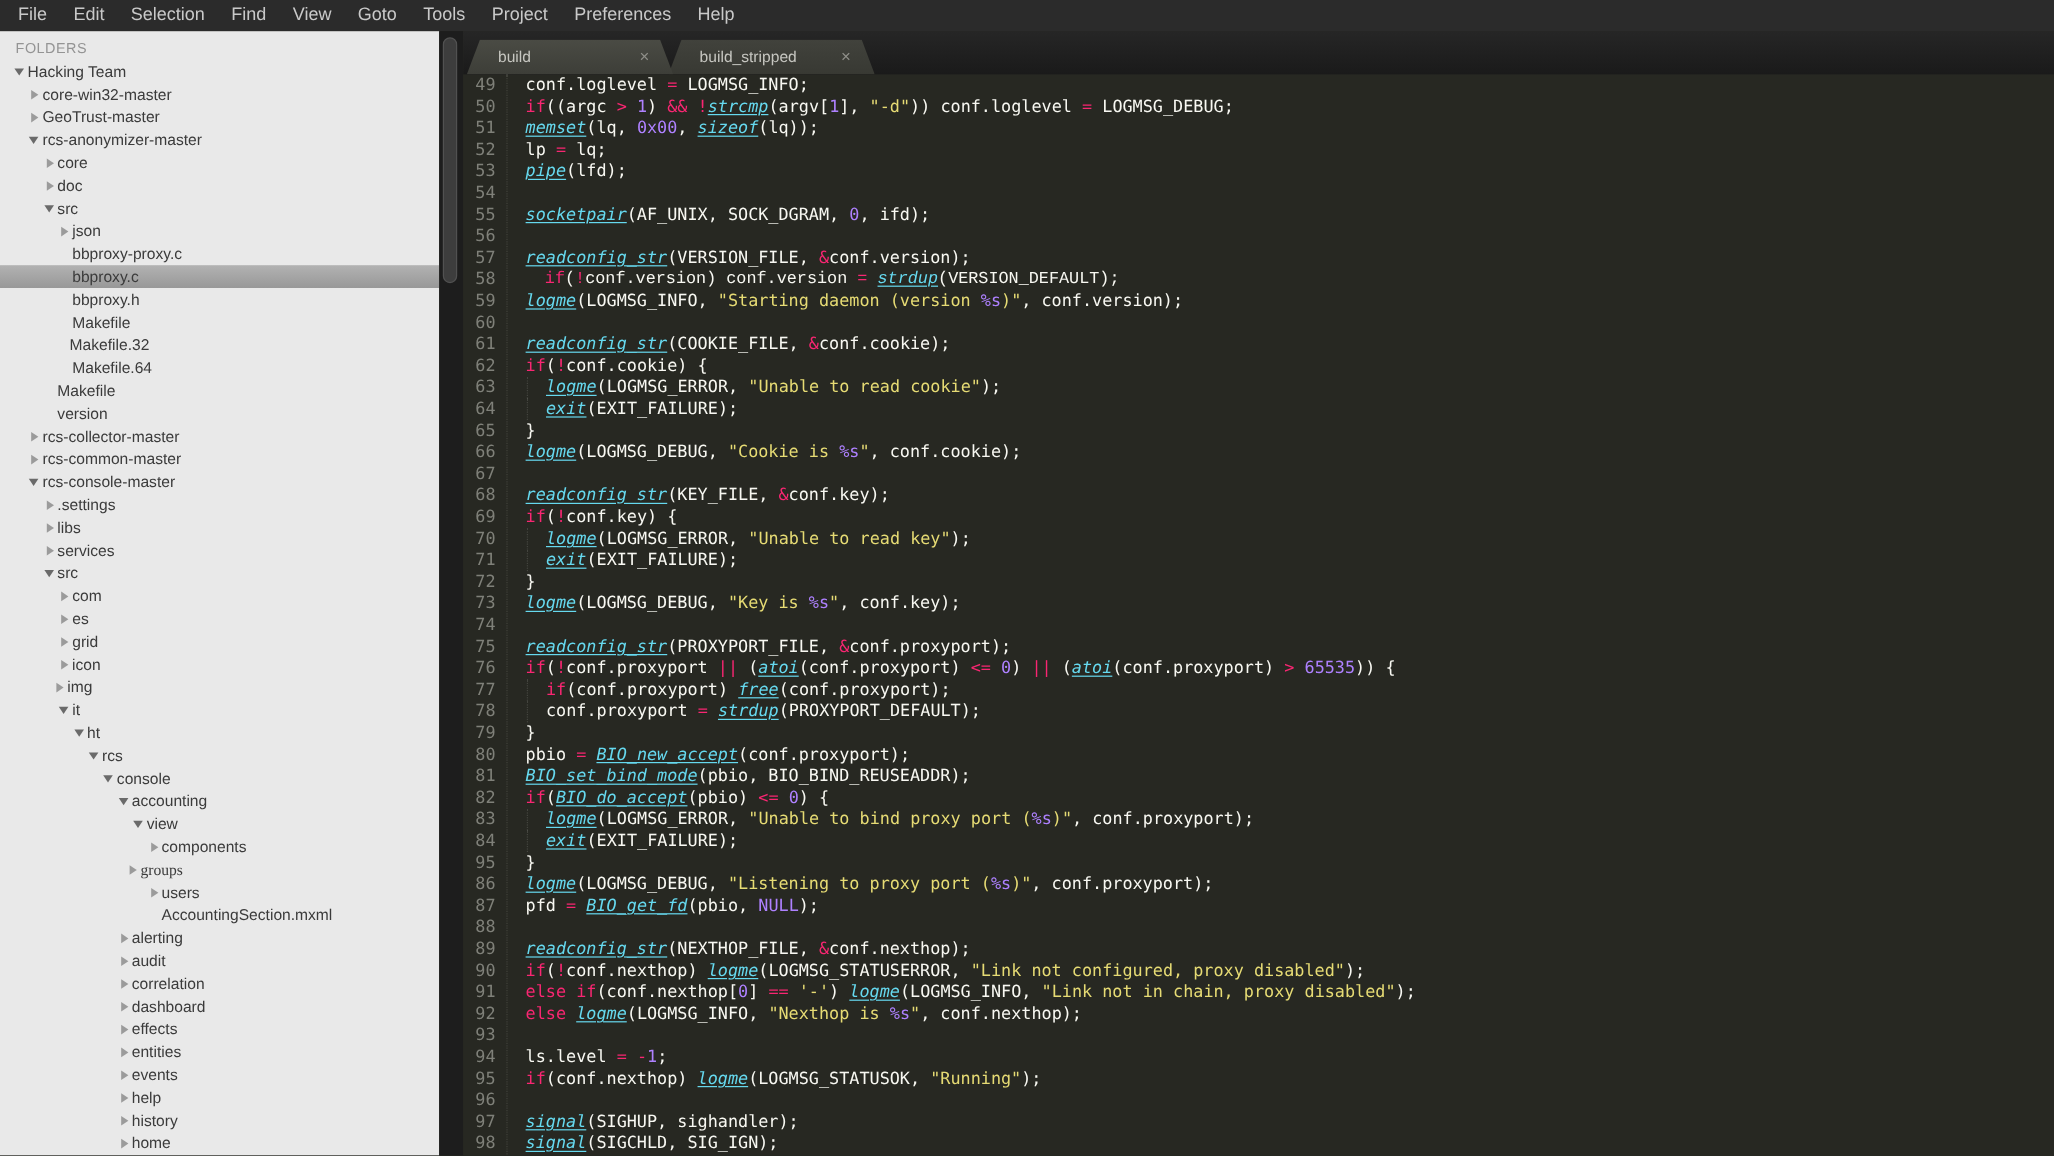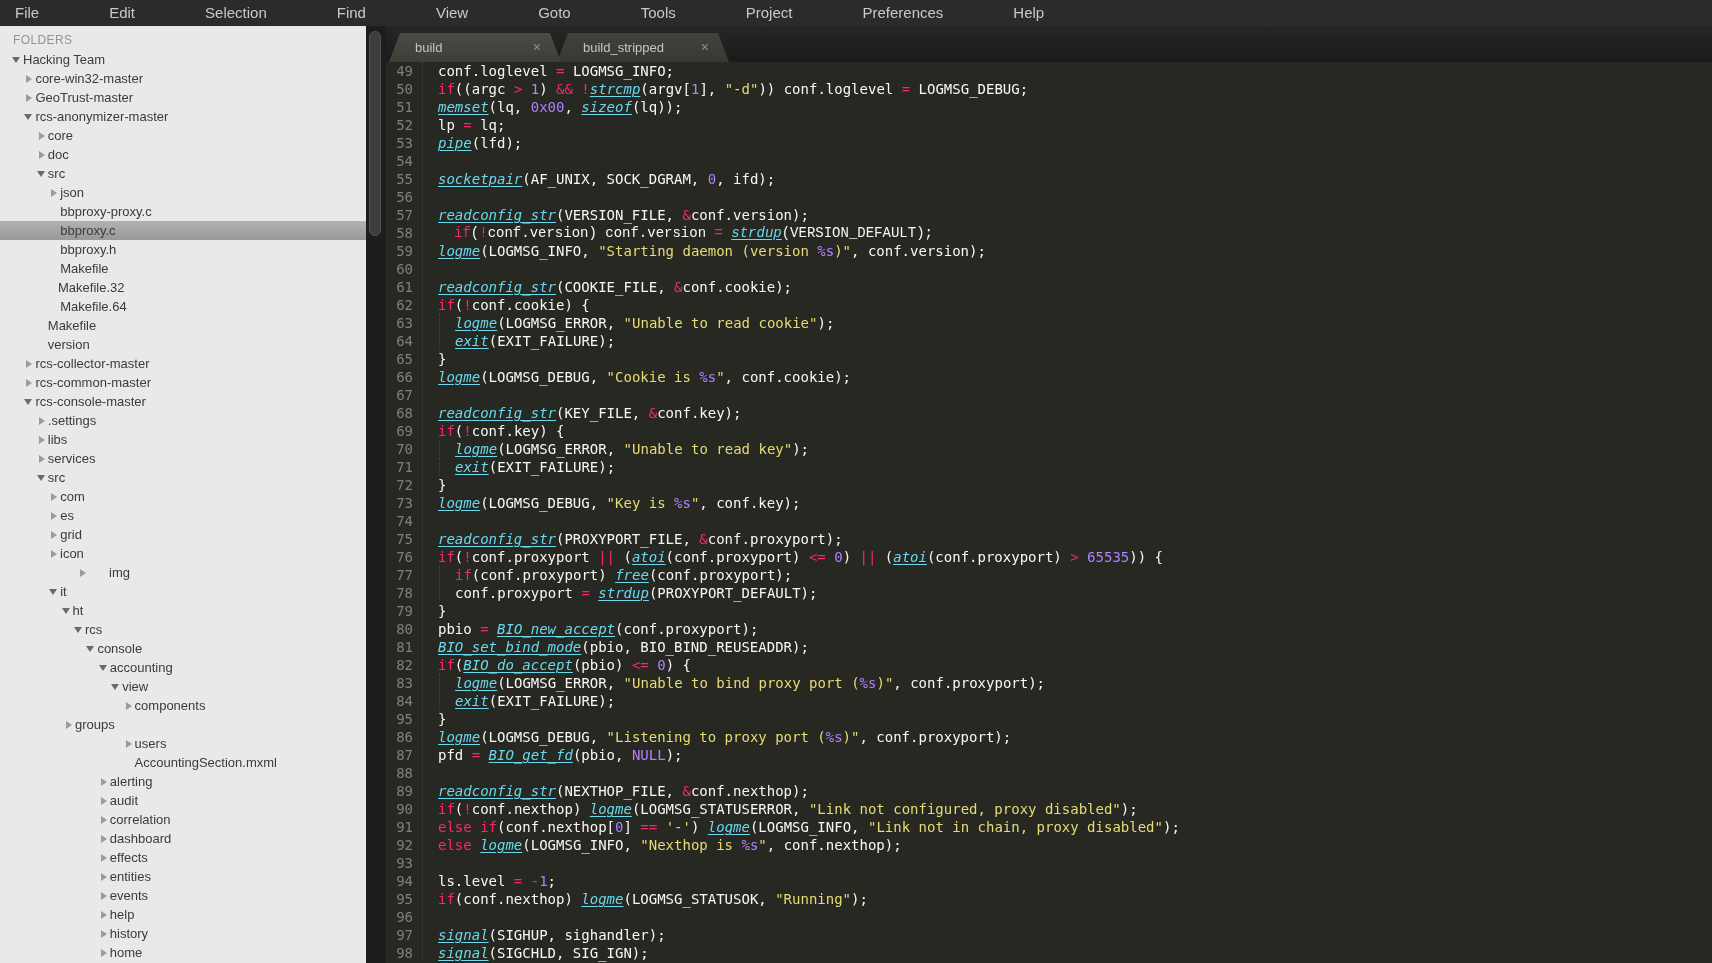--- a/index.html
+++ b/index.html
@@ -1,20 +1,20 @@
 <!DOCTYPE html>
 <html><head>
 <meta charset="utf-8">
 <style>
   html,body{margin:0;padding:0;background:#272822;overflow:hidden;}
   #app{position:relative;width:1712px;height:963px;font-family:"Liberation Sans",sans-serif;}
 
   
   #menubar{position:absolute;left:0;top:0;width:1712px;height:26px;background:#2b2b2b;
-    display:flex;align-items:center;padding-left:4px;box-sizing:border-box;gap:48px;}
+    display:flex;align-items:center;padding-left:4px;box-sizing:border-box;}
   .menu-item{color:#c9c9c9;font-size:15px;padding:0 11px;line-height:26px;cursor:default;}
 
   
   #sidebar{position:absolute;left:0;top:26px;width:366px;height:937px;background:#e9e9e9;overflow:hidden;}
   #folders-header{height:20px;line-height:20px;padding-left:13px;color:#949494;font-size:12px;
     letter-spacing:.4px;margin-top:4px;}
   .tree-row{height:19px;line-height:19px;white-space:nowrap;font-size:13px;color:#3b3b3b;display:flex;align-items:center;}
   .tree-row.selected{background:linear-gradient(180deg,#b2b2b2,#989898);}
   .tree-label{color:#3b3b3b;}
   .arrow{display:inline-block;width:11px;height:10px;position:relative;flex:0 0 11px;}
@@ -175,21 +175,21 @@
           <span class="tree-label">es</span>
         </div>
         <div class="tree-row" style="padding-left: 49.2px;">
           <span class="arrow collapsed"></span>
           <span class="tree-label">grid</span>
         </div>
         <div class="tree-row" style="padding-left: 49px;">
           <span class="arrow collapsed"></span>
           <span class="tree-label">icon</span>
         </div>
-        <div class="tree-row" style="padding-left: 78px; gap: 20px;">
+        <div class="tree-row" style="padding-left: 45px;">
           <span class="arrow collapsed"></span>
           <span class="tree-label">img</span>
         </div>
         <div class="tree-row" style="padding-left: 49.2px;">
           <span class="arrow expanded"></span>
           <span class="tree-label">it</span>
         </div>
         <div class="tree-row" style="padding-left: 61.6px;">
           <span class="arrow expanded"></span>
           <span class="tree-label">ht</span>
@@ -207,21 +207,21 @@
           <span class="tree-label">accounting</span>
         </div>
         <div class="tree-row" style="padding-left: 111.2px;">
           <span class="arrow expanded"></span>
           <span class="tree-label">view</span>
         </div>
         <div class="tree-row" style="padding-left: 123.6px;">
           <span class="arrow collapsed"></span>
           <span class="tree-label">components</span>
         </div>
-        <div class="tree-row" style="padding-left: 64px;">
+        <div class="tree-row" style="padding-left: 106px; font-family: Liberation Serif, serif;">
           <span class="arrow collapsed"></span>
           <span class="tree-label">groups</span>
         </div>
         <div class="tree-row" style="padding-left: 123.6px;">
           <span class="arrow collapsed"></span>
           <span class="tree-label">users</span>
         </div>
         <div class="tree-row" style="padding-left: 123.6px;">
           <span class="arrow none"></span>
           <span class="tree-label">AccountingSection.mxml</span>

